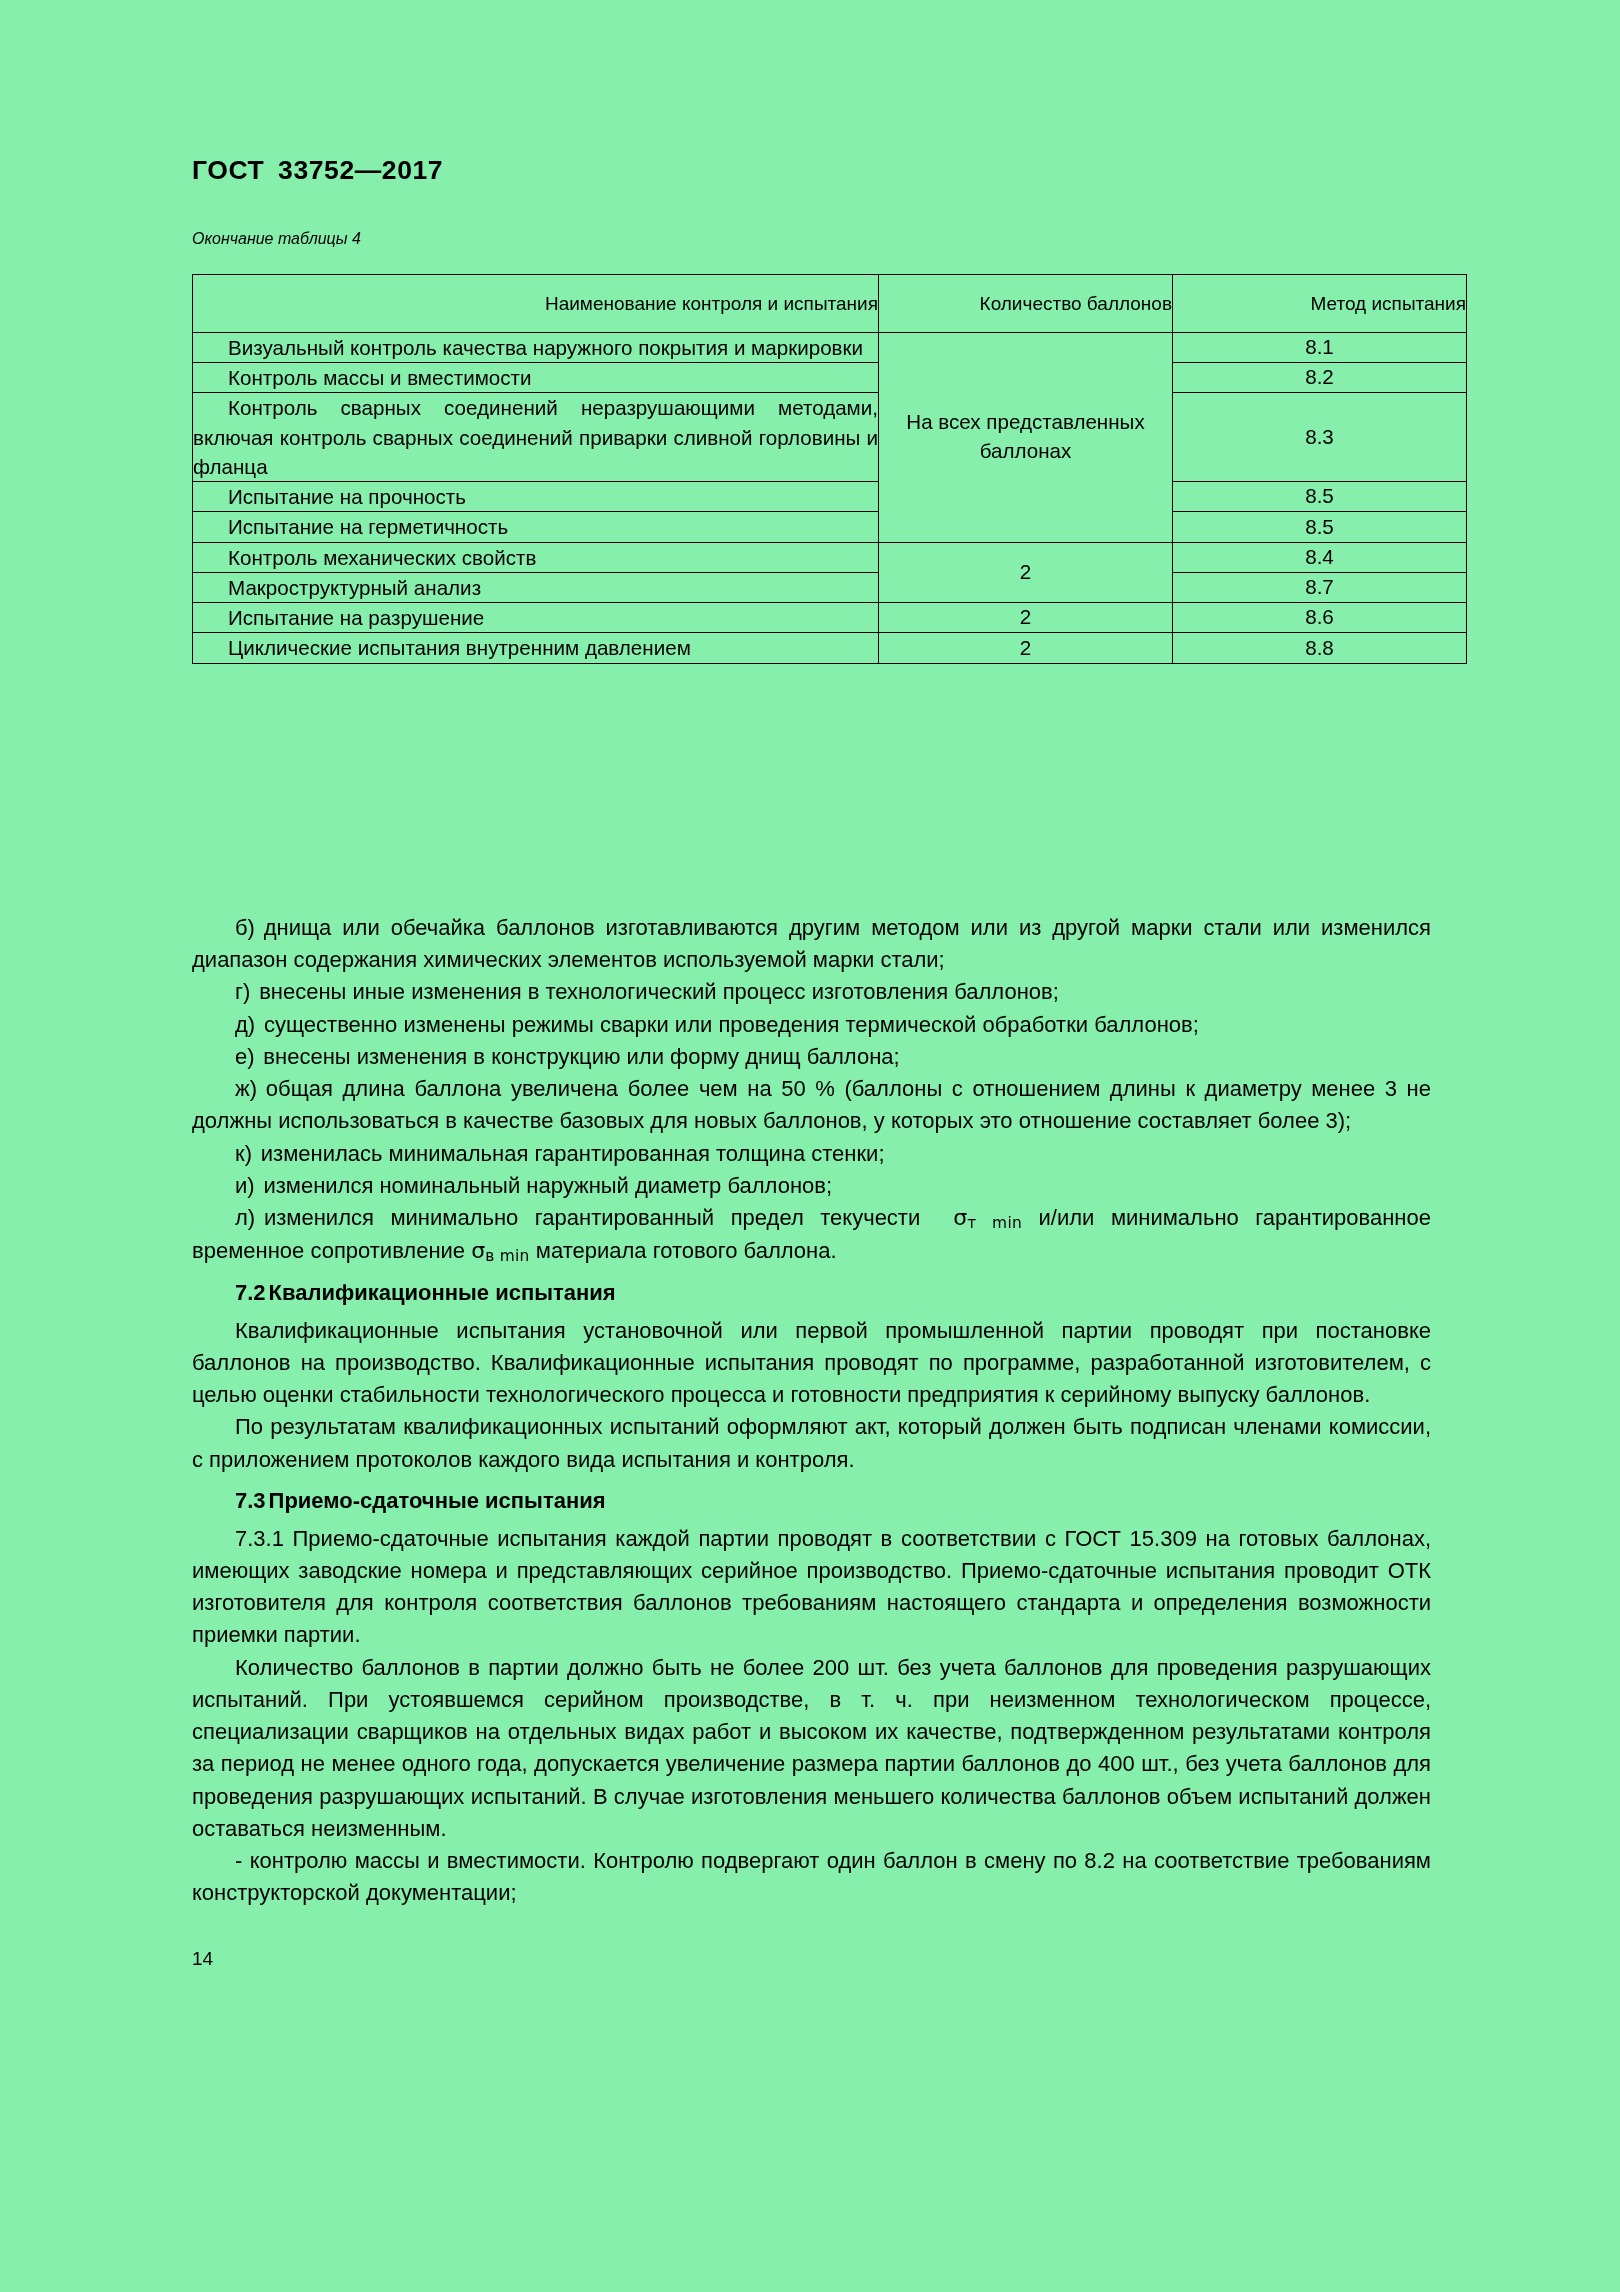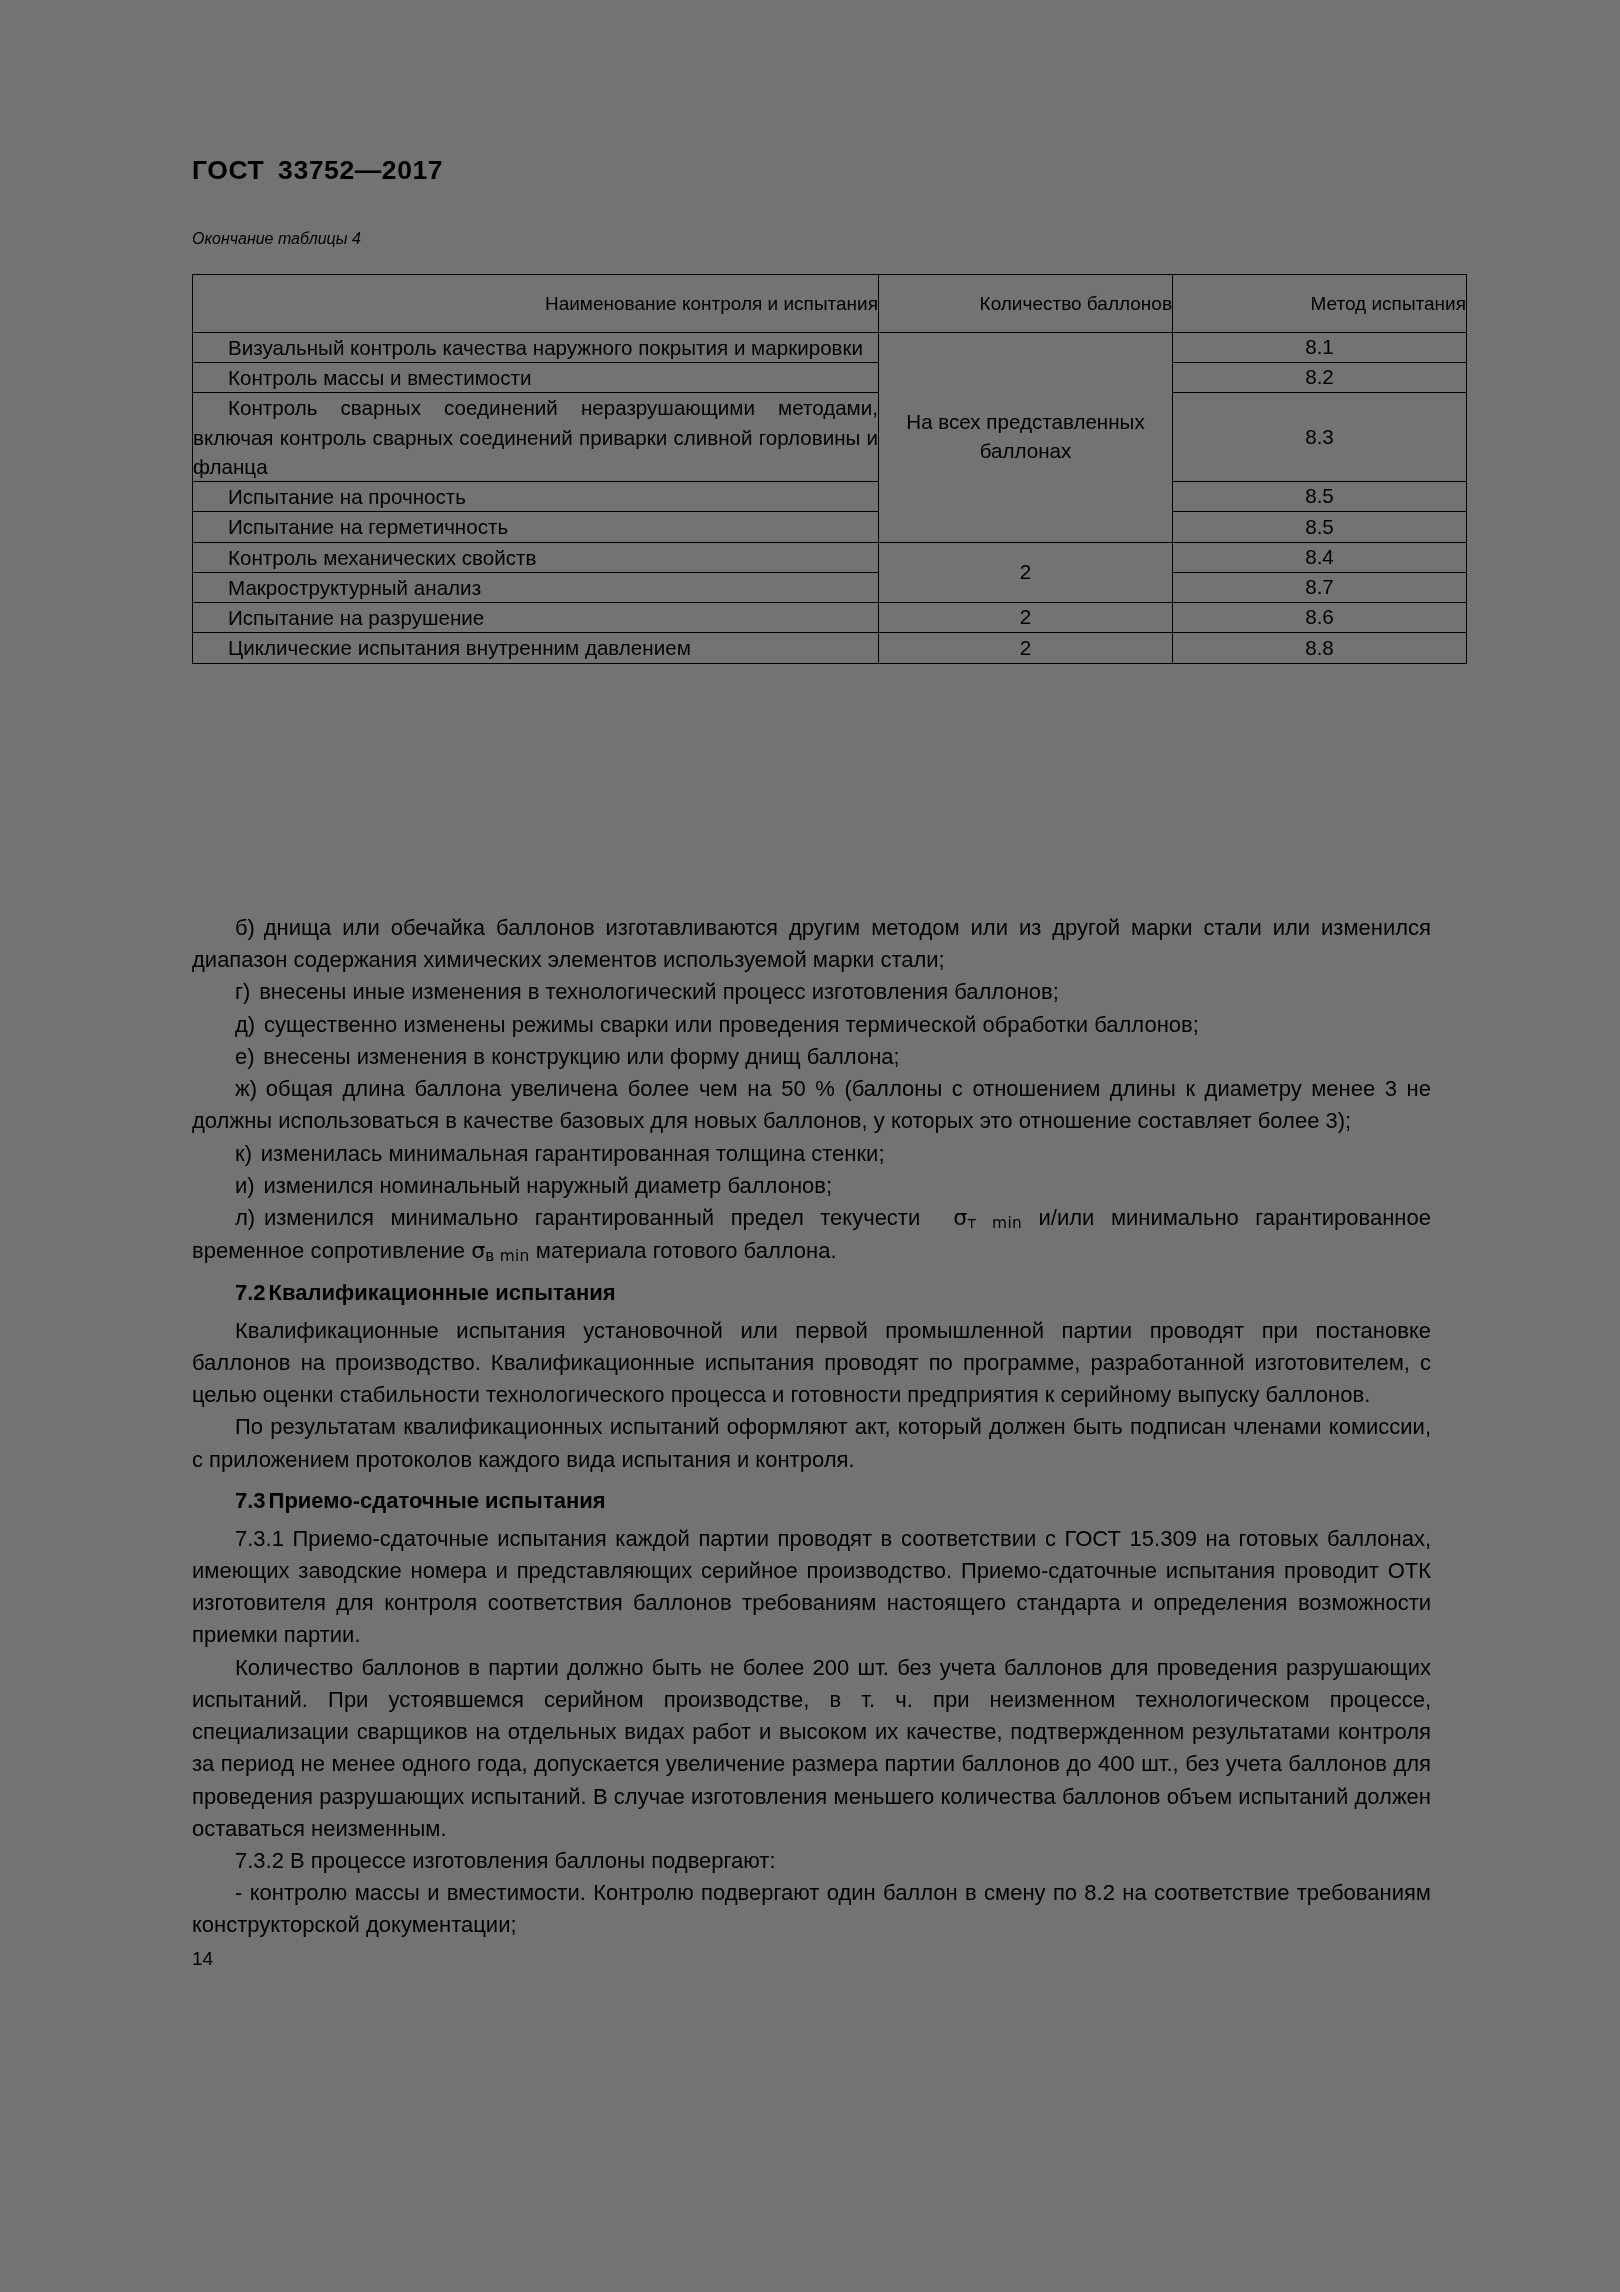--- a/index.html
+++ b/index.html
@@ -8,21 +8,21 @@
     background: #ffffff;
   }
   body {
     font-family: "Liberation Sans", "DejaVu Sans", sans-serif;
     color: #000000;
   }
   .page {
     position: relative;
     width: 1620px;
     height: 2293px;
-    background: #737373;
+    background: #86efac;
     box-sizing: border-box;
     overflow: hidden;
   }
 
   
   .doc-header {
     position: absolute;
     left: 192px;
     top: 155px;
     font-size: 26.5px;
@@ -226,21 +226,20 @@
     <p class="par lead">Квалификационные испытания установочной или первой промышленной партии проводят при постановке баллонов на производство. Квалификационные испытания проводят по программе, разработанной изготовителем, с целью оценки стабильности технологического процесса и готовности предприятия к серийному выпуску баллонов.</p>
 
     <p class="par lead">По результатам квалификационных испытаний оформляют акт, который должен быть подписан членами комиссии, с приложением протоколов каждого вида испытания и контроля.</p>
 
     <h3 class="sec"><span class="num">7.3</span><span>Приемо-сдаточные испытания</span></h3>
 
     <p class="par lead">7.3.1  Приемо-сдаточные испытания каждой партии проводят в соответствии с ГОСТ 15.309 на готовых баллонах, имеющих заводские номера и представляющих серийное производство. Приемо-сдаточные испытания проводит ОТК изготовителя для контроля соответствия баллонов требованиям настоящего стандарта и определения возможности приемки партии.</p>
 
     <p class="par lead">Количество баллонов в партии должно быть не более 200 шт. без учета баллонов для проведения разрушающих испытаний. При устоявшемся серийном производстве, в т. ч. при неизменном технологическом процессе, специализации сварщиков на отдельных видах работ и высоком их качестве, подтвержденном результатами контроля за период не менее одного года, допускается увеличение размера партии баллонов до 400 шт., без учета баллонов для проведения разрушающих испытаний. В случае изготовления меньшего количества баллонов объем испытаний должен оставаться неизменным.</p>
 
-    <p class="par lead">7.3.2  В процессе изготовления баллоны подвергают:</p>
 
     <p class="par lead">- контролю массы и вместимости. Контролю подвергают один баллон в смену по 8.2 на соответствие требованиям конструкторской документации;</p>
 
   </div>
 
   <div class="page-number">14</div>
 
 </div>
 
 

